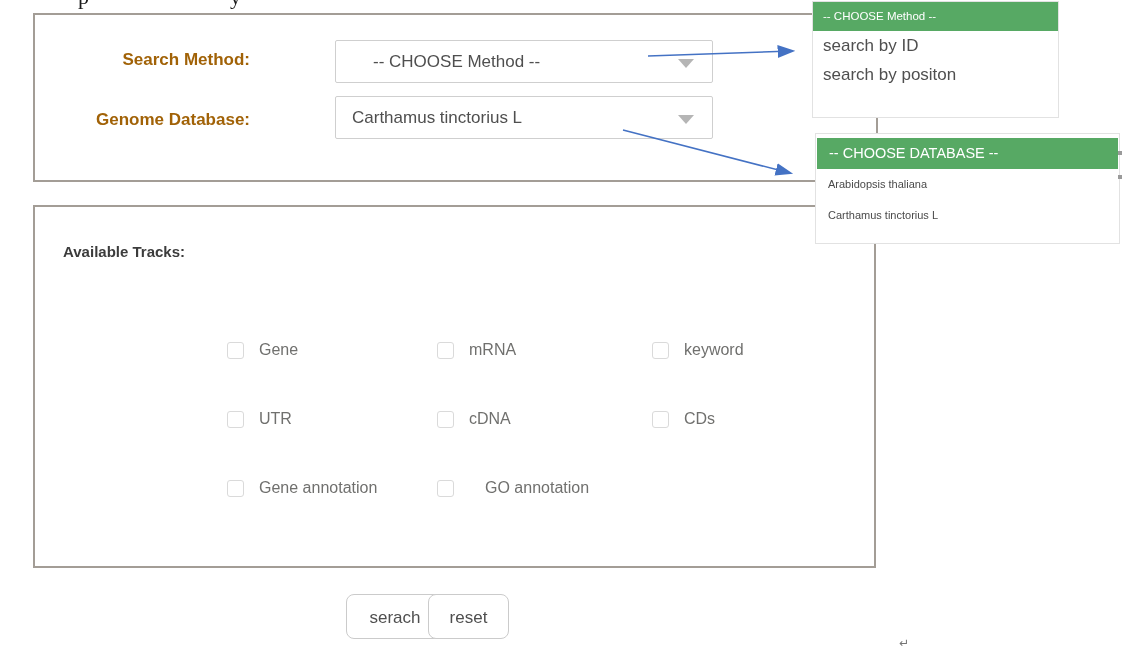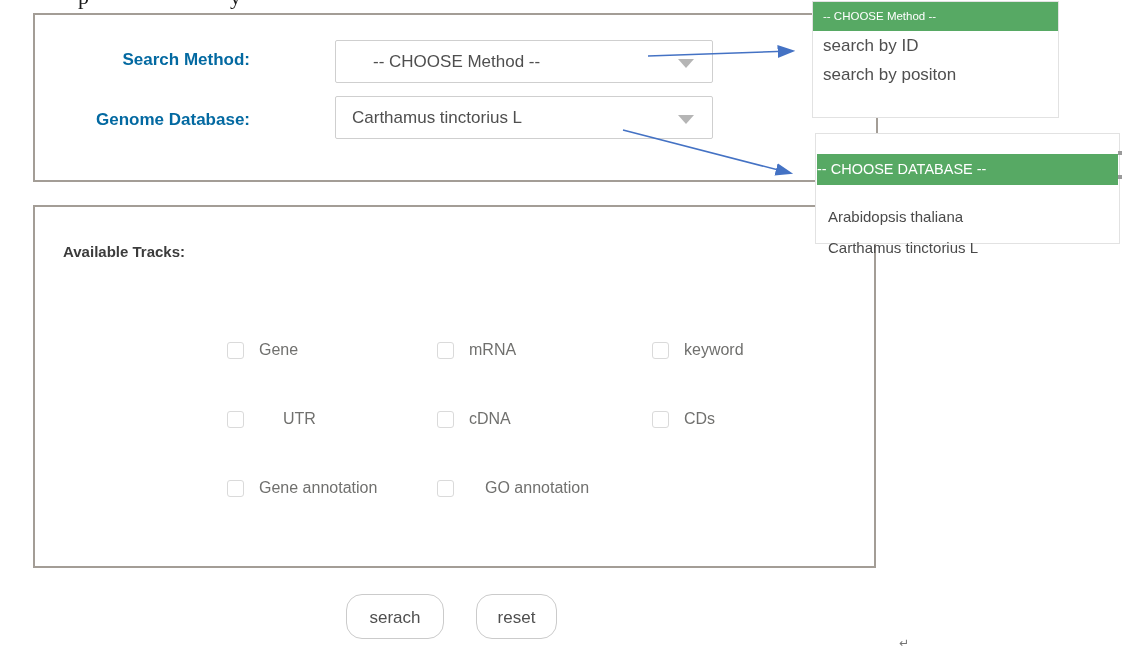--- a/index.html
+++ b/index.html
@@ -10,21 +10,21 @@
   }
 
   
   .panel{position:absolute;border:2px solid #a39d96;background:#fff;box-sizing:border-box;}
   #panel-search{left:33px;top:13px;width:845px;height:169px;z-index:1;}
   #panel-tracks{left:33px;top:205px;width:843px;height:363px;z-index:1;}
 
   
   .form-label{
     position:absolute;width:212px;text-align:right;
-    font-size:17px;font-weight:bold;color:#0369a1;z-index:2;
+    font-size:17px;font-weight:bold;color:#a16207;z-index:2;
   }
   #label-method{left:38px;top:50px;}
   #label-database{left:38px;top:110px;}
 
   
   .selectbox{
     position:absolute;left:335px;width:378px;height:43px;box-sizing:border-box;
     background:#fff;border:1px solid #cfcfcf;border-radius:2px;
     font-size:17px;color:#4f4f4f;line-height:41px;z-index:2;cursor:pointer;
   }
@@ -42,47 +42,47 @@
   #droplist-method .drop-header{
     height:29px;line-height:29px;background:#57a964;color:#fff;
     font-size:11.5px;padding-left:10px;
   }
   #droplist-method .drop-option{
     height:29px;line-height:29px;font-size:17px;color:#4f4f4f;padding-left:10px;cursor:pointer;
   }
   #droplist-database{left:815px;top:133px;width:305px;height:111px;padding-top:4px;}
   #droplist-database .drop-header{
     height:31px;line-height:31px;background:#57a964;color:#fff;
-    font-size:14.5px;padding-left:0;margin:16px 1px;
+    font-size:14.5px;padding-left:12px;margin:0 1px;
   }
   #droplist-database .drop-option{
-    height:31px;line-height:31px;font-size:15px;color:#4a4a4a;padding-left:12px;cursor:pointer;
+    height:31px;line-height:31px;font-size:11px;color:#4a4a4a;padding-left:12px;cursor:pointer;
   }
 
   
   #tracks-heading{
     position:absolute;left:63px;top:243px;
     font-size:15px;font-weight:bold;color:#3c3c3c;z-index:2;
   }
   .track-item{position:absolute;display:flex;align-items:center;z-index:2;}
   .cb{
     width:17px;height:17px;box-sizing:border-box;background:#fff;
     border:1.5px solid #dadada;border-radius:3px;margin-right:15px;cursor:pointer;flex:none;
   }
   .track-label{font-size:16px;color:#70706e;white-space:nowrap;}
 
   
   .btn{
     position:absolute;top:594px;height:45px;box-sizing:border-box;
-    background:#fff;border:1px solid #cbcbcb;border-radius:16px;
+    background:#fff;border:1px solid #cbcbcb;border-radius:8px;
     font-size:17px;color:#4f4f4f;text-align:center;line-height:43px;cursor:pointer;z-index:2;
     font-family:"Liberation Sans","DejaVu Sans",sans-serif;
   }
   #btn-search{left:346px;width:98px;}
-  #btn-reset{left:476px;width:81px;}
+  #btn-reset{left:428px;width:81px;}
 
   
   #arrow-svg{position:absolute;left:0;top:0;width:1137px;height:655px;z-index:4;pointer-events:none;}
 
   
   #clipped-top{position:absolute;left:0;top:0;width:500px;height:9px;overflow:hidden;z-index:3;}
   #clipped-top span{
     position:absolute;top:-16px;font-family:"Liberation Serif","DejaVu Serif",serif;
     font-size:22px;color:#1a1a1a;
   }
@@ -136,21 +136,21 @@
   <span class="track-label">Gene</span>
 </div>
 <div class="track-item" style="left:437px;top:341px;">
   <span class="cb"></span>
   <span class="track-label">mRNA</span>
 </div>
 <div class="track-item" style="left:652px;top:341px;">
   <span class="cb"></span>
   <span class="track-label">keyword</span>
 </div>
-<div class="track-item" style="left:227px;top:410px;gap:24px;">
+<div class="track-item" style="left:227px;top:410px;">
   <span class="cb"></span>
   <span class="track-label">UTR</span>
 </div>
 <div class="track-item" style="left:437px;top:410px;">
   <span class="cb"></span>
   <span class="track-label">cDNA</span>
 </div>
 <div class="track-item" style="left:652px;top:410px;">
   <span class="cb"></span>
   <span class="track-label">CDs</span>

